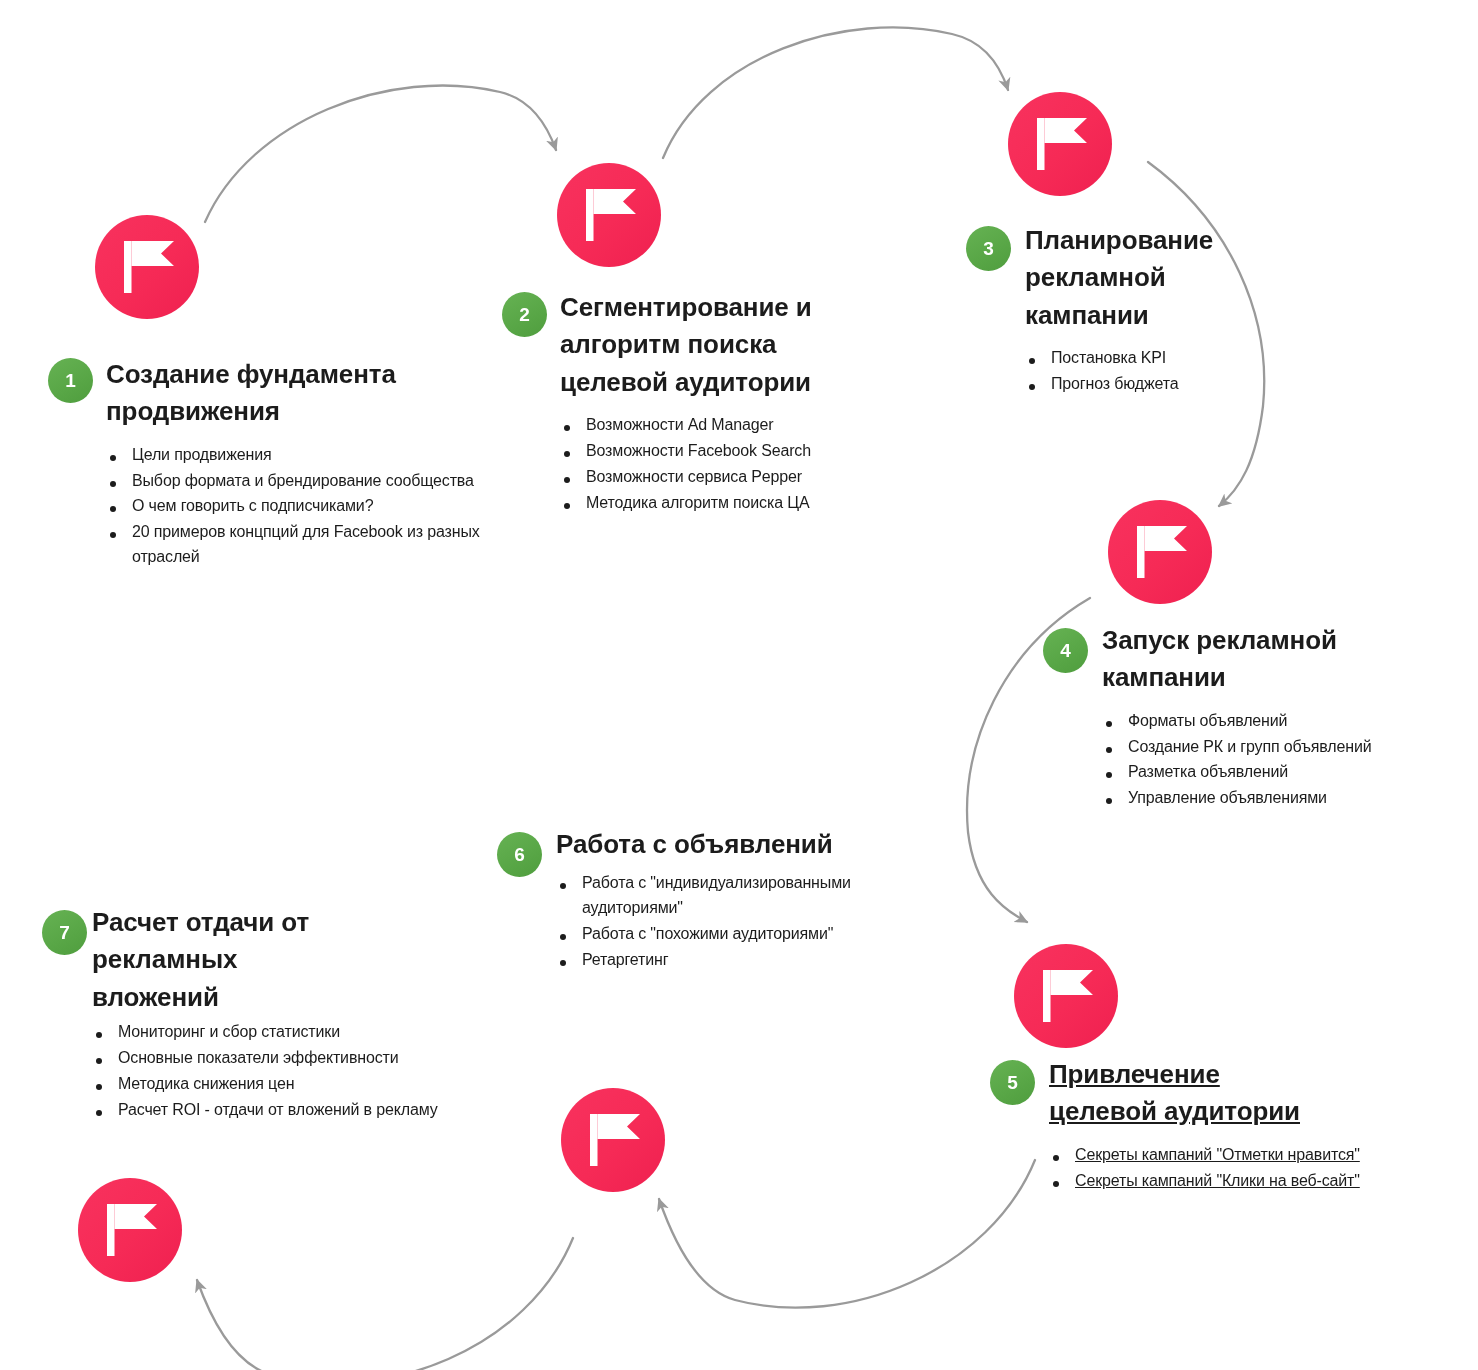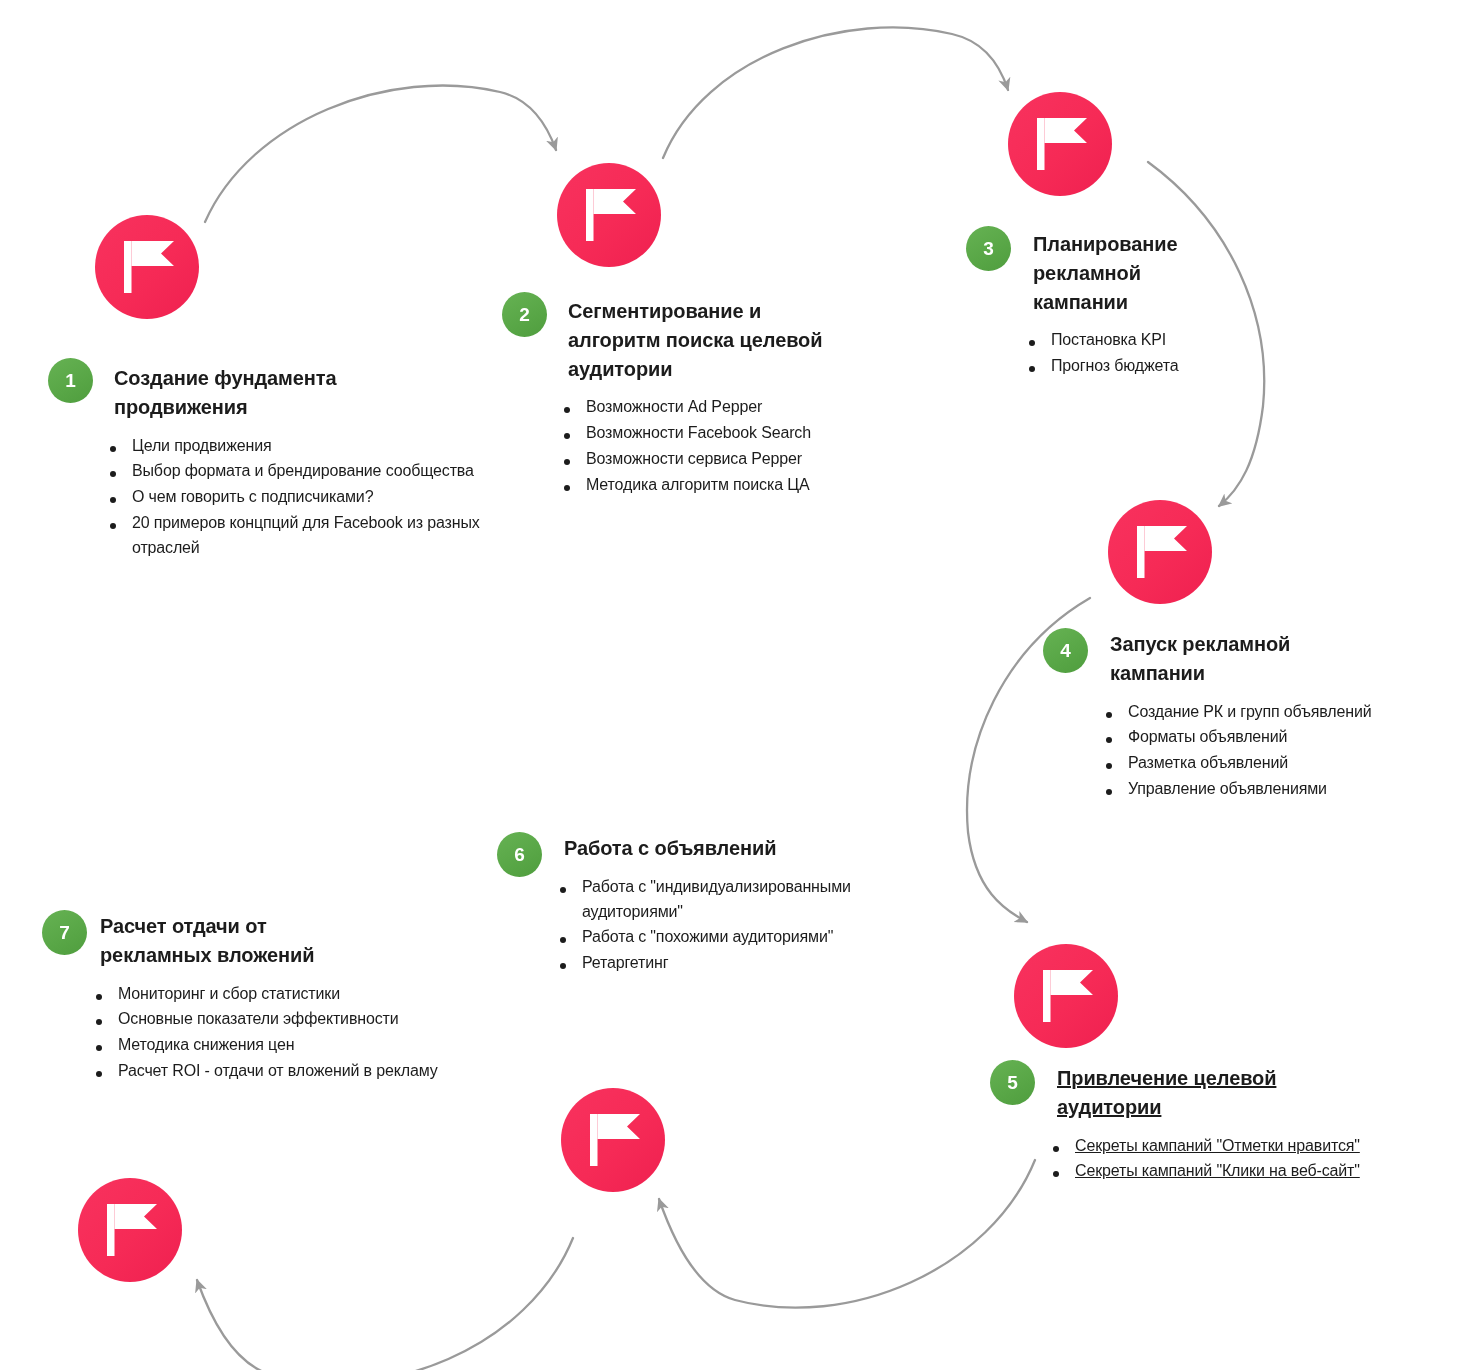--- a/index.html
+++ b/index.html
@@ -54,25 +54,25 @@
     font-weight: bold;
     line-height: 45px;
     text-align: center;
   }
 
   
   .step-block {
     position: absolute;
   }
   .step-title {
-    font-size: 20px;
+    font-size: 26px;
     font-weight: bold;
     line-height: 1.44;
     color: #1c1c1c;
-    margin: 12px;
+    margin: 4px;
     letter-spacing: -0.1px;
   }
   .step-list {
     list-style: none;
     margin: 12px 0 0 0;
     padding: 0;
   }
   .step-list li {
     position: relative;
     padding-left: 30px;
@@ -182,42 +182,42 @@
       <li>Выбор формата и брендирование сообщества</li>
       <li>О чем говорить с подписчиками?</li>
       <li>20 примеров концпций для Facebook из разных отраслей</li>
     </ul>
   </div>
 
   <div class="step-badge layer-badge" style="left:502px; top:292px;">2</div>
   <div class="step-block layer-text" style="left:556px; top:285px; width:300px;">
     <p class="step-title">Сегментирование и алгоритм поиска целевой аудитории</p>
     <ul class="step-list" style="width:390px;">
-      <li>Возможности Ad Pepper</li>
+      <li>Возможности Ad Manager</li>
       <li>Возможности Facebook Search</li>
       <li>Возможности сервиса Pepper</li>
       <li>Методика алгоритм поиска ЦА</li>
     </ul>
   </div>
 
   <div class="step-badge layer-badge" style="left:966px; top:226px;">3</div>
   <div class="step-block layer-text" style="left:1021px; top:218px; width:180px;">
     <p class="step-title">Планирование рекламной кампании</p>
     <ul class="step-list" style="width:300px;">
       <li>Постановка KPI</li>
       <li>Прогноз бюджета</li>
     </ul>
   </div>
 
   <div class="step-badge layer-badge" style="left:1043px; top:628px;">4</div>
   <div class="step-block layer-text" style="left:1098px; top:618px; width:250px;">
     <p class="step-title">Запуск рекламной кампании</p>
     <ul class="step-list" style="width:360px;">
+      <li>Форматы объявлений</li>
       <li>Создание РК и групп объявлений</li>
-      <li>Форматы объявлений</li>
       <li>Разметка объявлений</li>
       <li>Управление объявлениями</li>
     </ul>
   </div>
 
   <div class="step-badge layer-badge" style="left:990px; top:1060px;">5</div>
   <div class="step-block layer-text" style="left:1045px; top:1052px; width:280px;text-decoration:underline;">
     <p class="step-title">Привлечение целевой аудитории</p>
     <ul class="step-list" style="width:330px;">
       <li>Секреты кампаний "Отметки нравится"</li>

